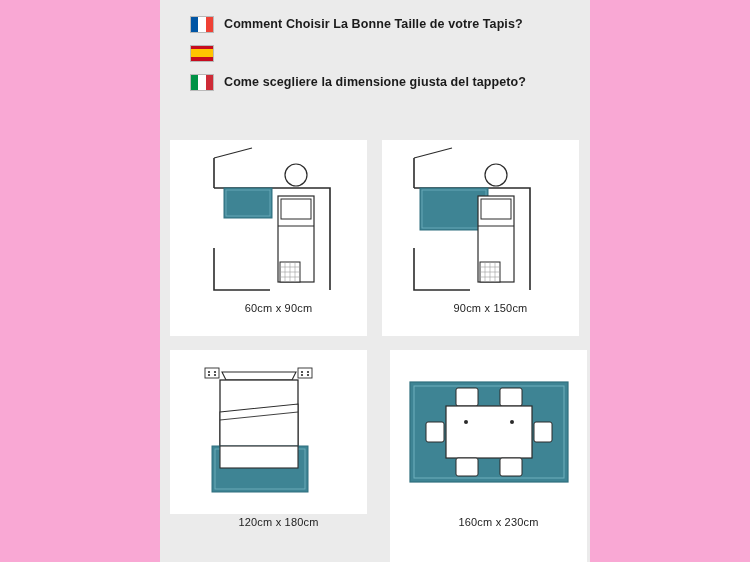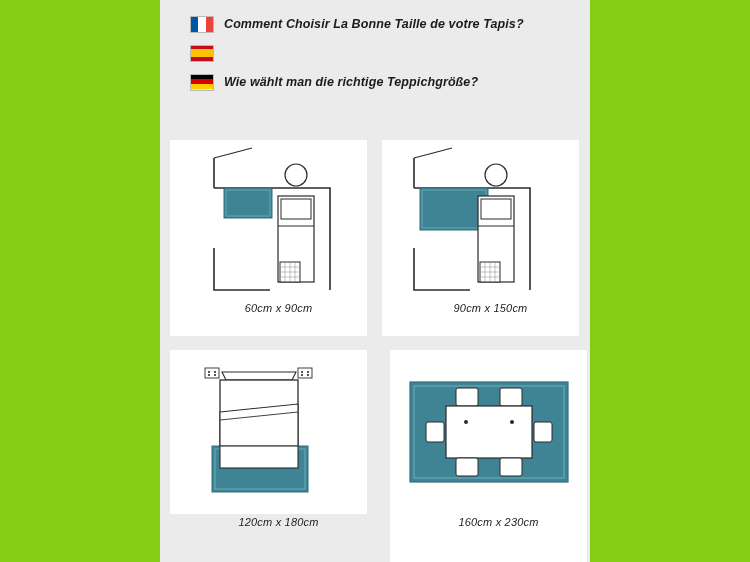--- a/index.html
+++ b/index.html
@@ -10,22 +10,21 @@
   body {
     width: 750px;
     height: 562px;
     font-family: "Liberation Sans", sans-serif;
     overflow: hidden;
   }
   .page {
     position: relative;
     width: 750px;
     height: 562px;
-    background: #84cc16;
-    font-style: italic;
+    background: #f9a8d4;
   }
   .panel {
     position: absolute;
     left: 160px;
     top: 0px;
     width: 430px;
     height: 562px;
     background: #ebebeb;
   }
 
@@ -117,29 +116,29 @@
     </div>
 
     <div class="heading-row">
       <span class="flag horizontal">
         <span style="background:#c60b1e;height:25%"></span>
           <span style="background:#ffc400;height:50%"></span>
           <span style="background:#c60b1e;height:25%"></span>
       </span>
     </div>
 
-
     <div class="heading-row">
-      <span class="flag horizontal">
-        <span style="background:#000000"></span>
-          <span style="background:#dd0000"></span>
-          <span style="background:#ffce00"></span>
+      <span class="flag">
+        <span style="background:#009246"></span>
+          <span style="background:#ffffff"></span>
+          <span style="background:#ce2b37"></span>
       </span>
-      <span class="heading-text">Wie wählt man die richtige Teppichgröße?</span>
-    </div>
+      <span class="heading-text">Come scegliere la dimensione giusta del tappeto?</span>
+    </div>
+
 
   </div>
 
   <div class="cards">
 
     <div class="card card-1">
       <div class="card-figure">
         <svg width="197" height="160" viewBox="0 0 197 160">
 
           <polyline points="44,18 44,48 44,48" fill="none" stroke="#2b2b2b" stroke-width="1.6"></polyline>

